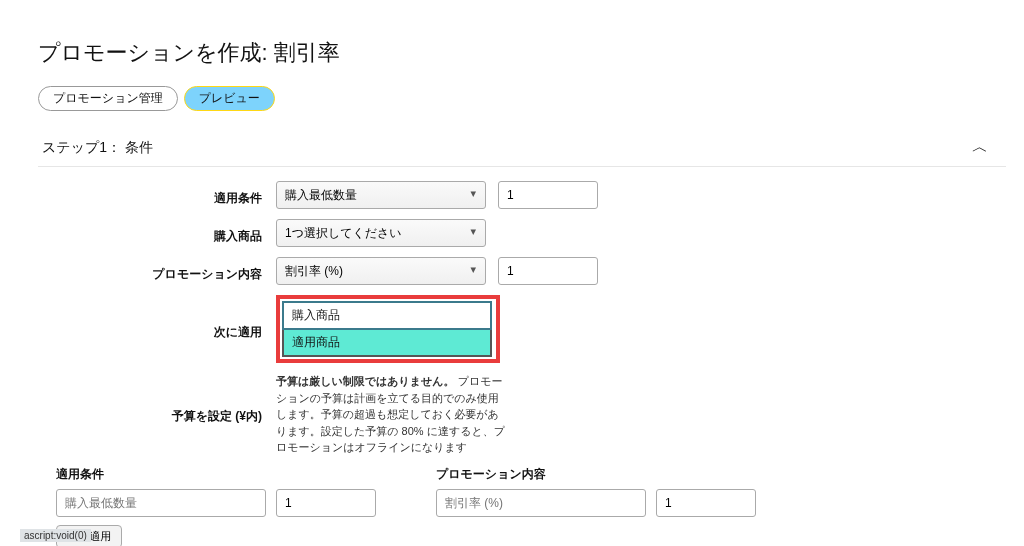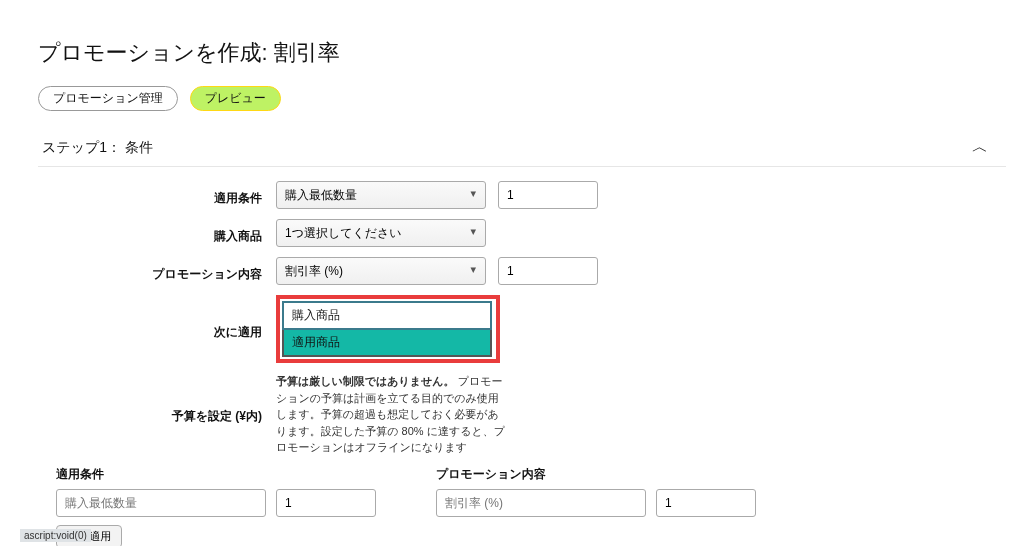--- a/index.html
+++ b/index.html
@@ -16,31 +16,31 @@
     background: #fff;
     position: relative;
     overflow: hidden;
     padding: 24px 18px 0 38px;
   }
   h1 {
     font-size: 22px;
     font-weight: 400;
     margin: 14px 0 18px 0;
   }
-  .pill-row { display: flex; gap: 12px; margin-bottom: 18px; }
+  .pill-row { display: flex; gap: 6px; margin-bottom: 18px; }
   .pill {
     border-radius: 14px;
     padding: 3px 14px;
     font-size: 12px;
     border: 1px solid #999;
     background: #fff;
     cursor: pointer;
   }
   .pill.active {
-    background: #bef264;
+    background: #7dd3fc;
     border-color: #ffd814;
   }
   .section-header {
     display: flex;
     justify-content: space-between;
     align-items: center;
     padding: 8px 8px 8px 4px;
     border-bottom: 1px solid #e6e6e6;
     margin-bottom: 10px;
   }
@@ -95,21 +95,21 @@
   .text-input.lg { width: 210px; }
 
   .dropdown-open {
     position: relative;
     width: 210px;
   }
   .dropdown-open .opt {
     border: 2px solid #3b7a8c;
     padding: 4px 8px;
     font-size: 12px;
-    background: #14b8a6;
+    background: #5eead4;
     cursor: pointer;
   }
   .dropdown-open .opt.selected { background: #fff; }
   .dropdown-open .opt:not(.selected) { border-top: none; border-color:#555; }
   .highlight-box {
     border: 4px solid #e93c3c;
     padding: 2px;
     width: 224px;
   }
   .hint {

